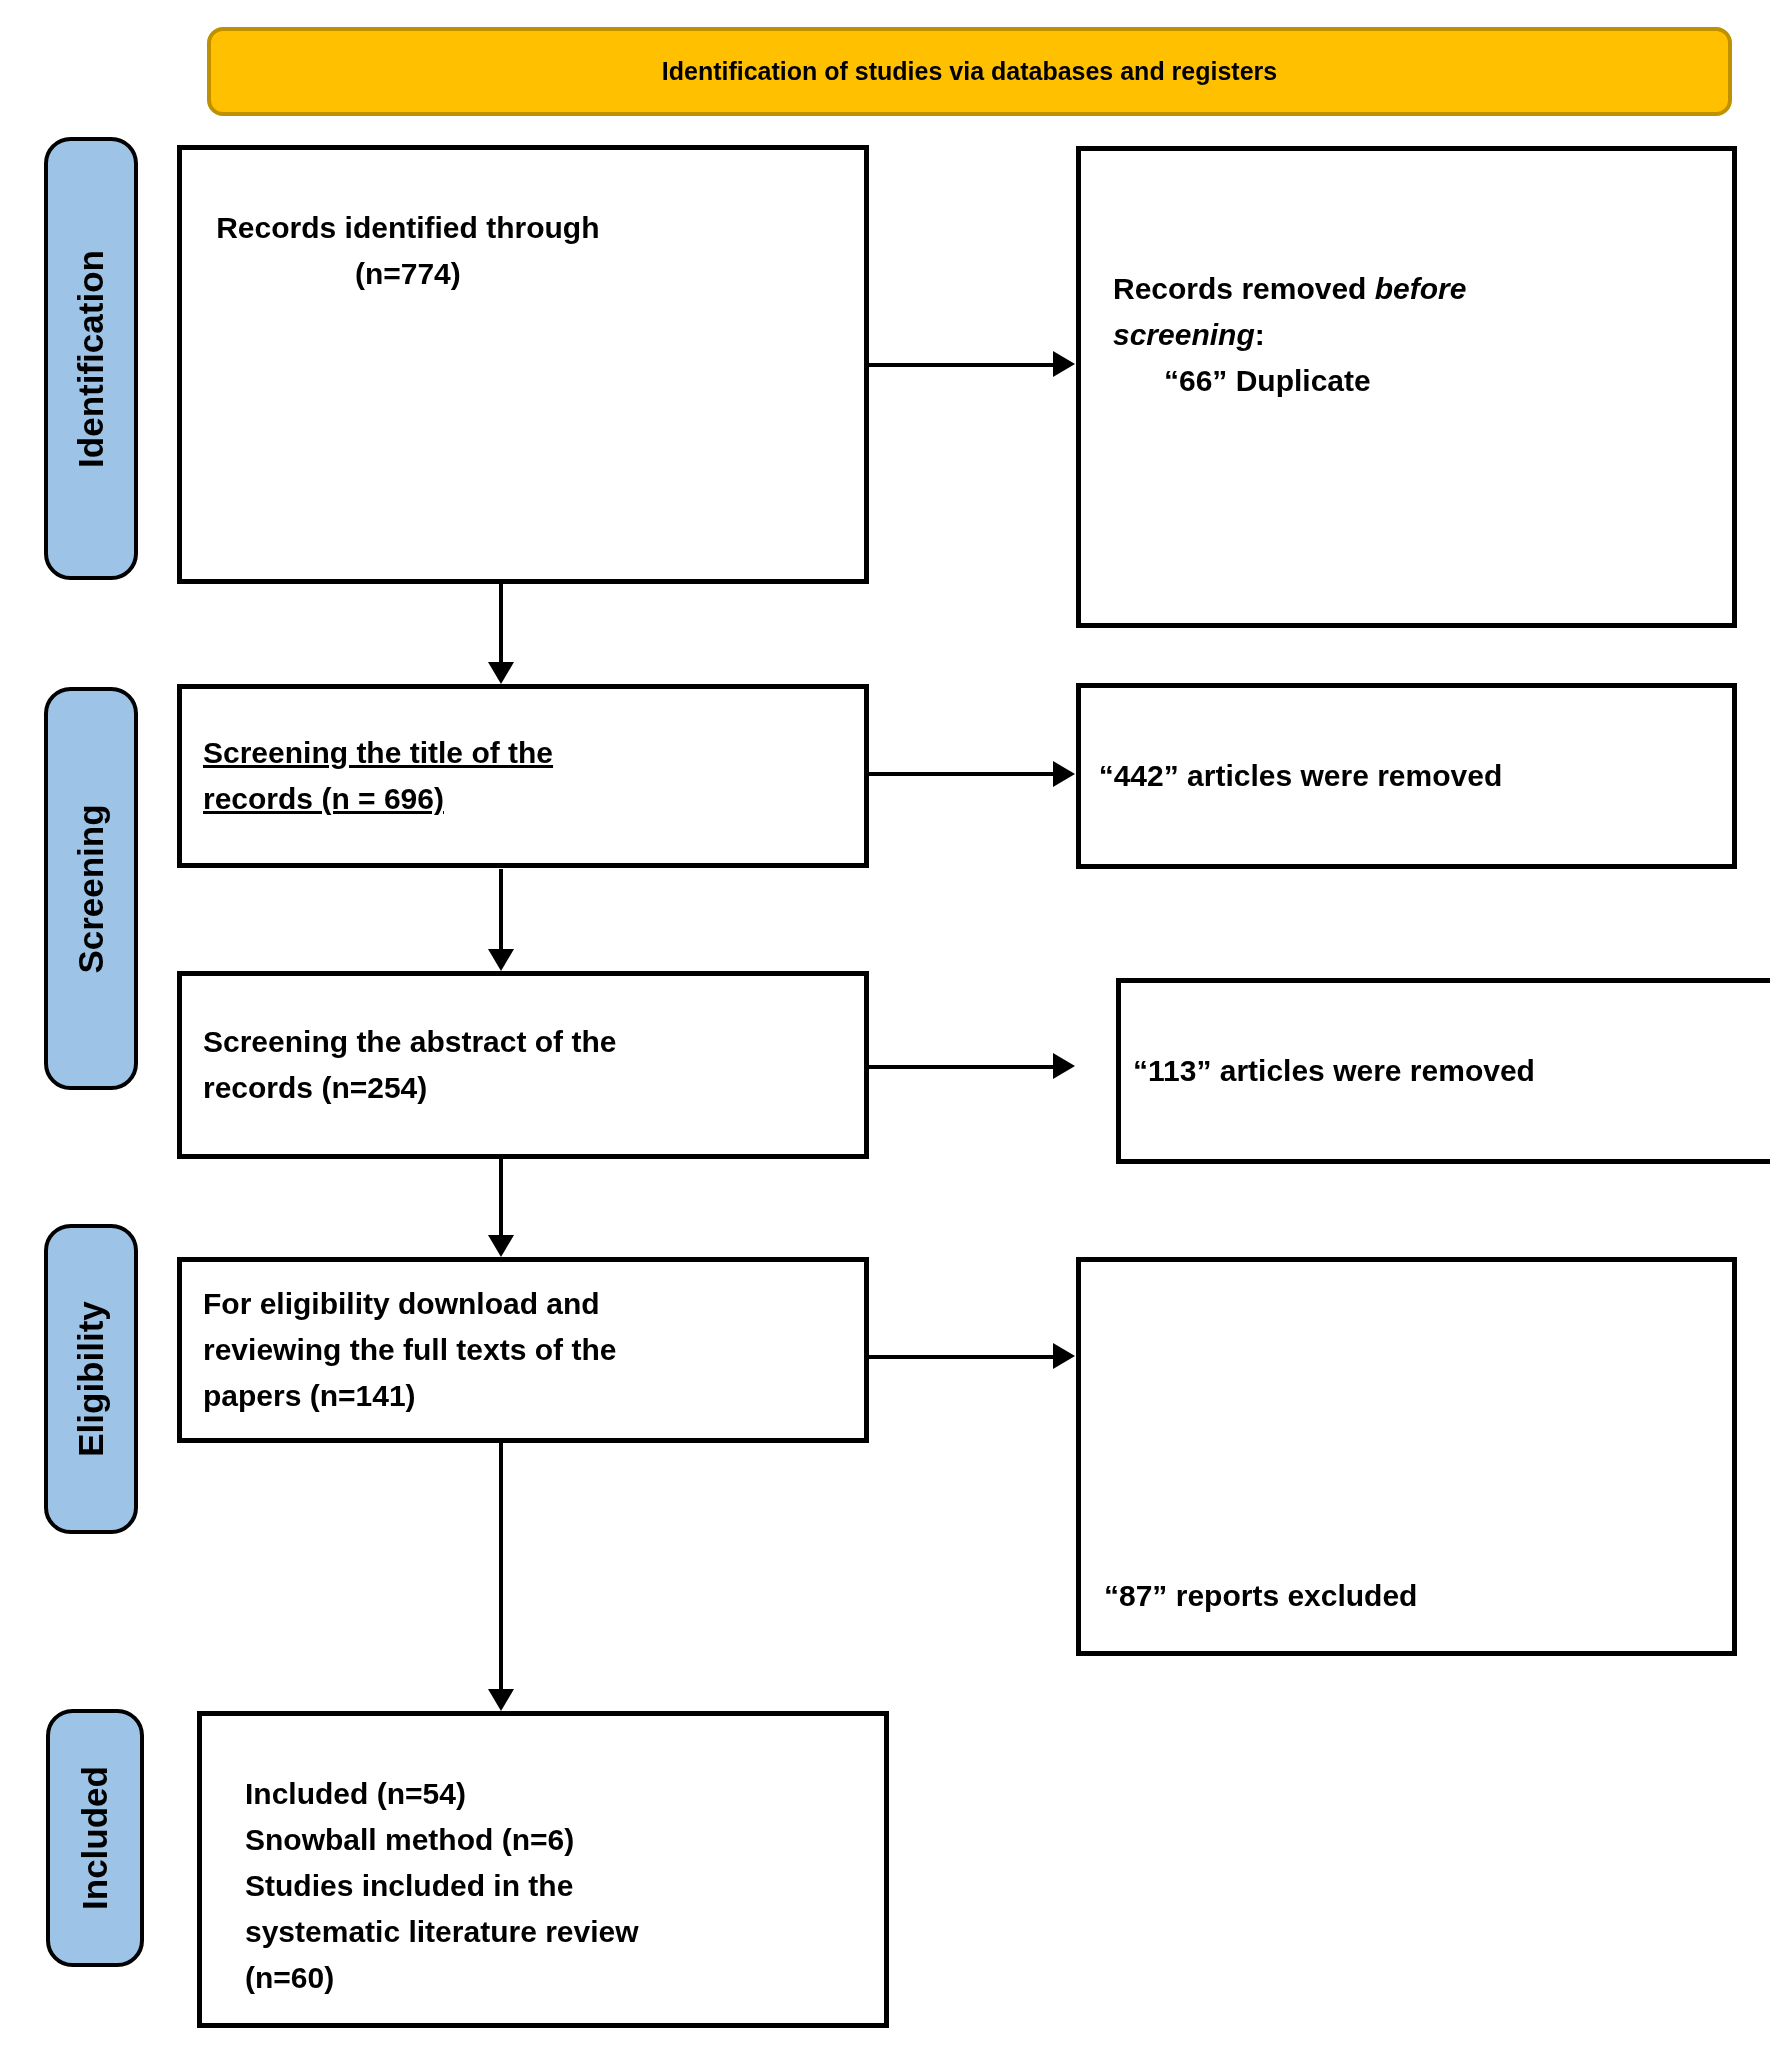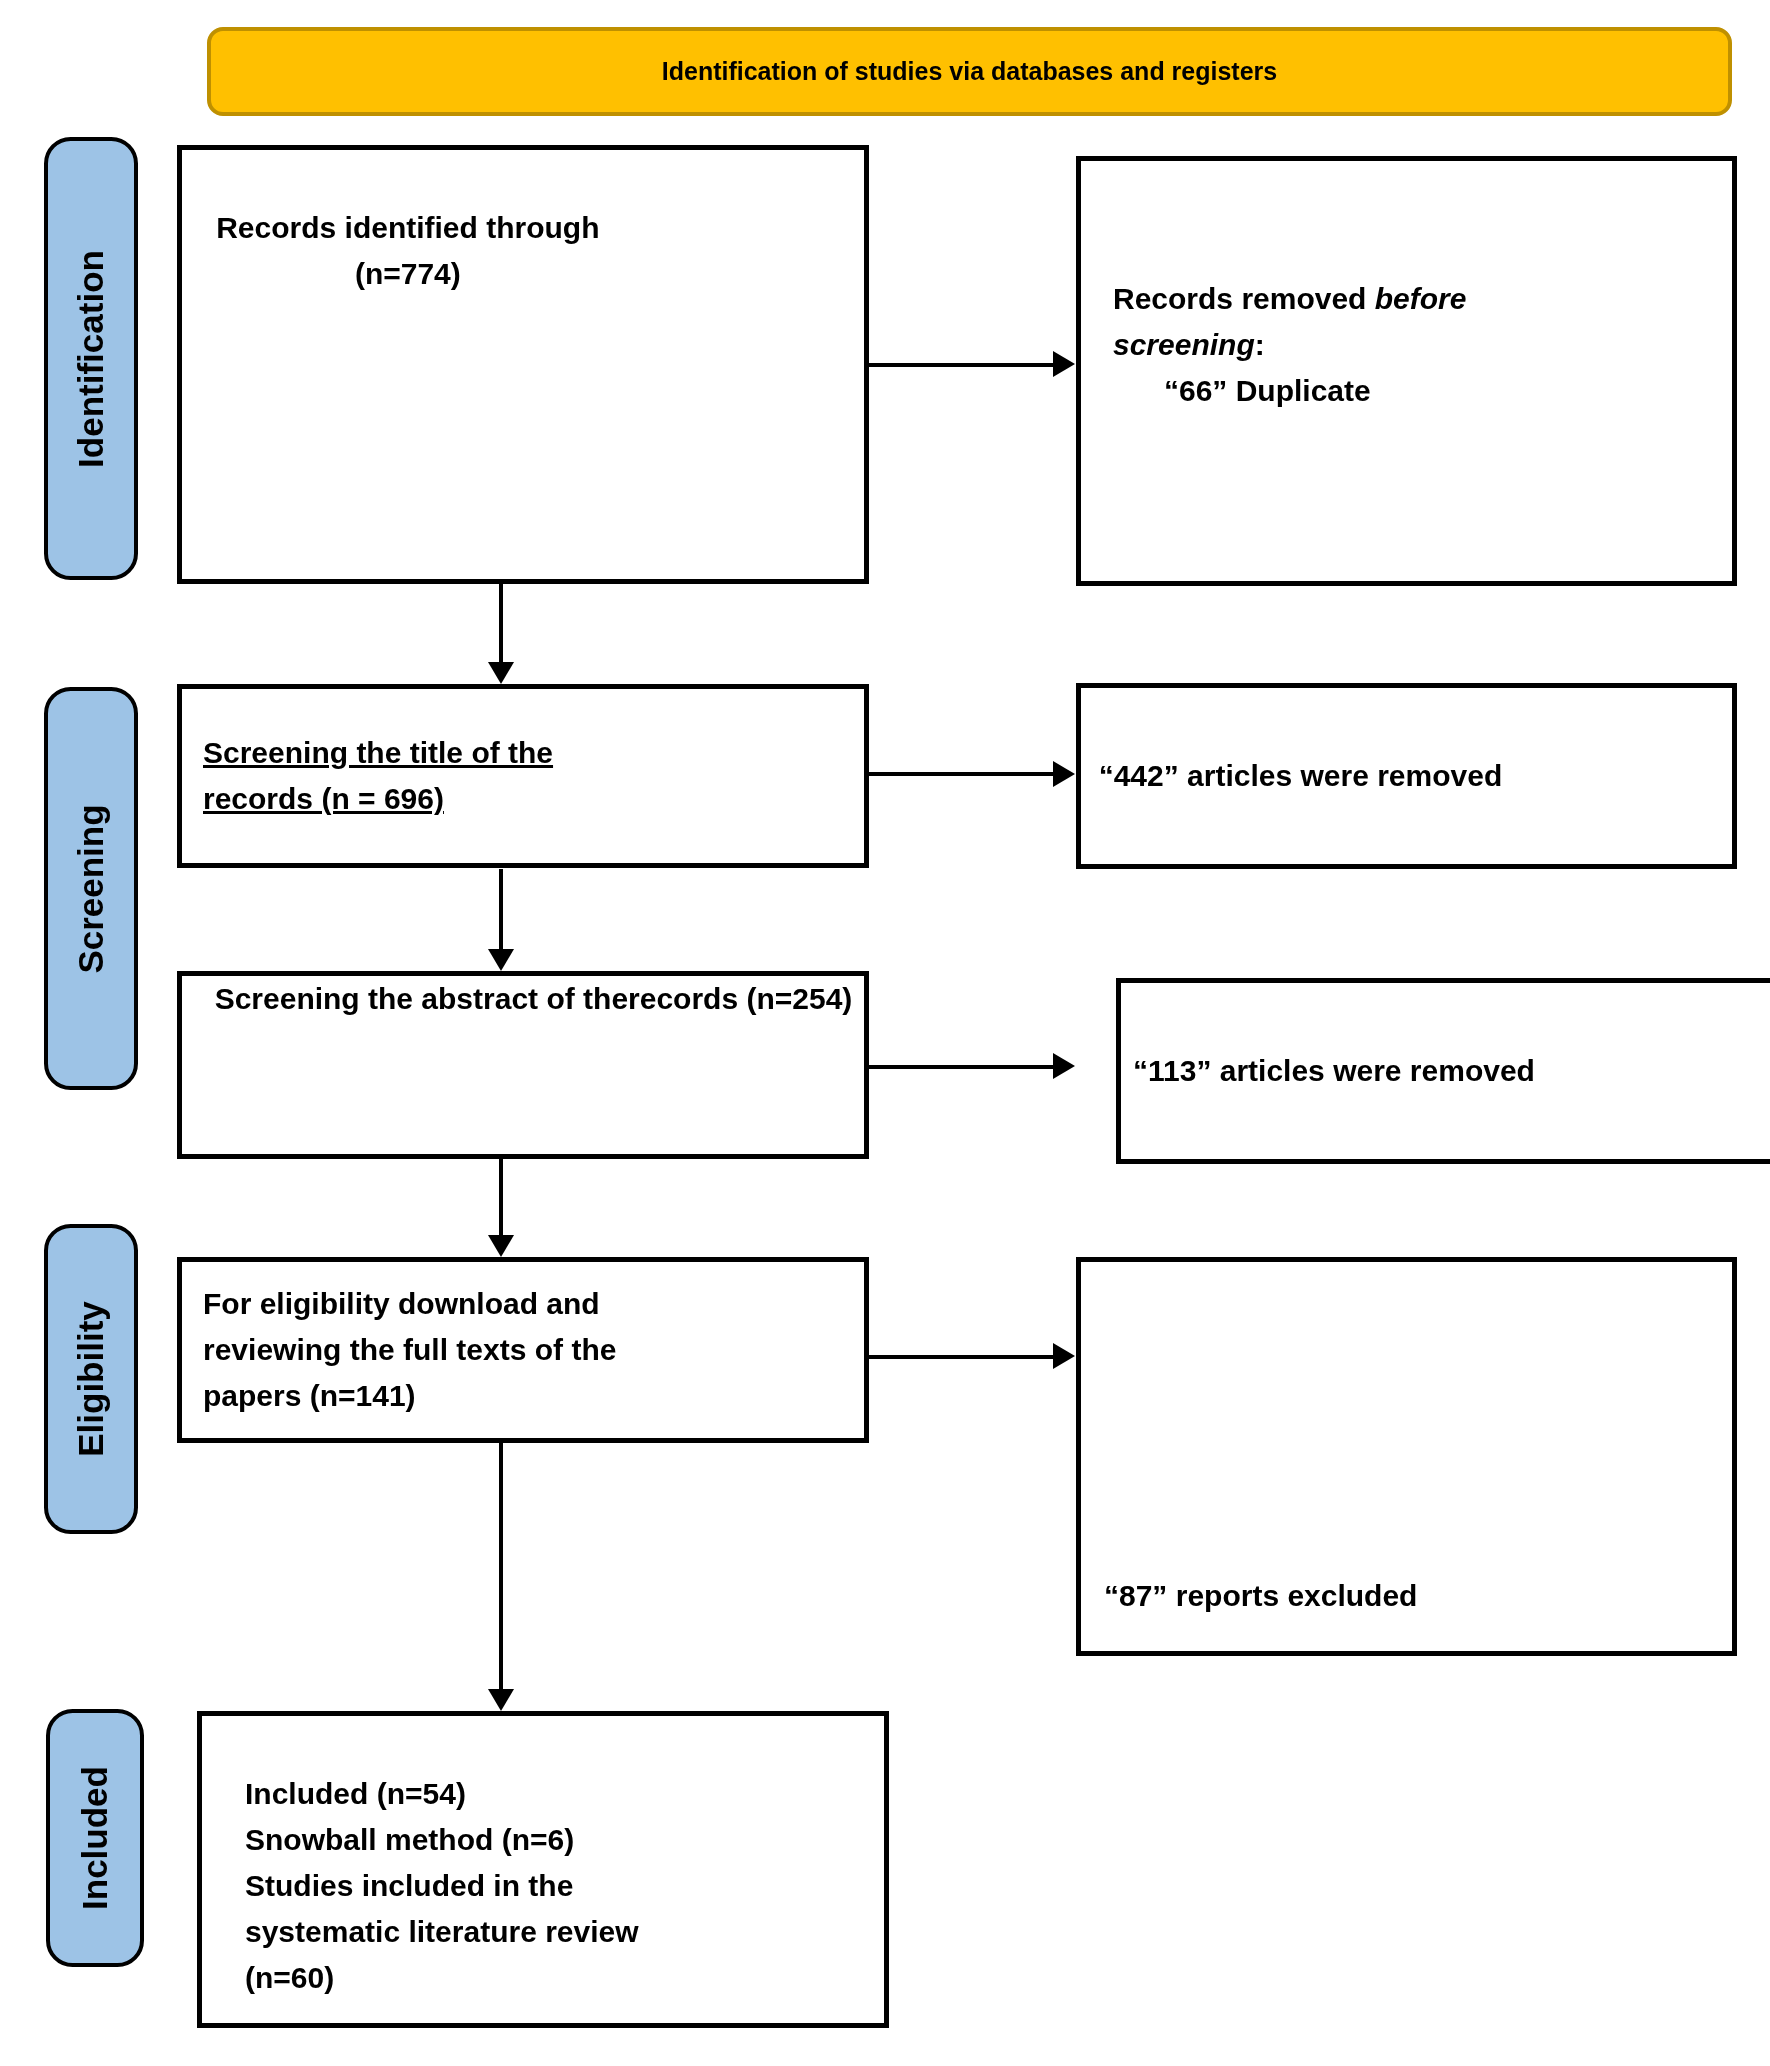--- a/index.html
+++ b/index.html
@@ -39,25 +39,25 @@
   
   .box{
     position:absolute;
     background:var(--box-fill,#ffffff);
     border:5.3px solid var(--box-border,#000000);
     font-size:30px;line-height:46px;
     box-sizing:border-box;
   }
   .line{white-space:nowrap;}
   #box-l1{left:177px;top:145px;width:692px;height:439px;padding:55px 248px 0 17.7px;text-align:center;}
-  #box-r1{left:1076px;top:156px;width:661px;height:430px;padding:115px 17.7px 0 32px;}
+  #box-r1{left:1076px;top:146px;width:661px;height:482px;padding:115px 17.7px 0 32px;}
   #box-r1 .indent{margin-left:51px;}
   #box-l2{left:177px;top:684px;width:692px;height:184px;display:flex;flex-direction:column;justify-content:center;padding-left:21px;text-decoration:underline;}
   #box-r2{left:1076px;top:683px;width:661px;height:186px;display:flex;align-items:center;padding-left:17.7px;}
-  #box-l3{left:177px;top:971px;width:692px;height:188px;display:flex;flex-direction:row;justify-content:center;padding-left:21px;}
+  #box-l3{left:177px;top:971px;width:692px;height:188px;display:flex;flex-direction:column;justify-content:center;padding-left:21px;}
   #box-r3{left:1076px;top:978px;width:661px;height:186px;display:flex;align-items:center;padding-left:12px;margin-left:40px;}
   #box-l4{left:177px;top:1257px;width:692px;height:186px;display:flex;flex-direction:column;justify-content:center;padding-left:21px;}
   #box-r4{left:1076px;top:1257px;width:661px;height:399px;display:flex;align-items:flex-end;padding-left:23px;padding-bottom:32px;}
   #box-l5{left:197px;top:1711px;width:692px;height:317px;padding:55px 17.7px 0 43px;}
   
   .vline{position:absolute;width:3.5px;background:var(--arrow-color,#000000);}
   .hline{position:absolute;height:3.5px;background:var(--arrow-color,#000000);}
   .head-down{
     position:absolute;width:0;height:0;
     border-left:13.3px solid transparent;border-right:13.3px solid transparent;

